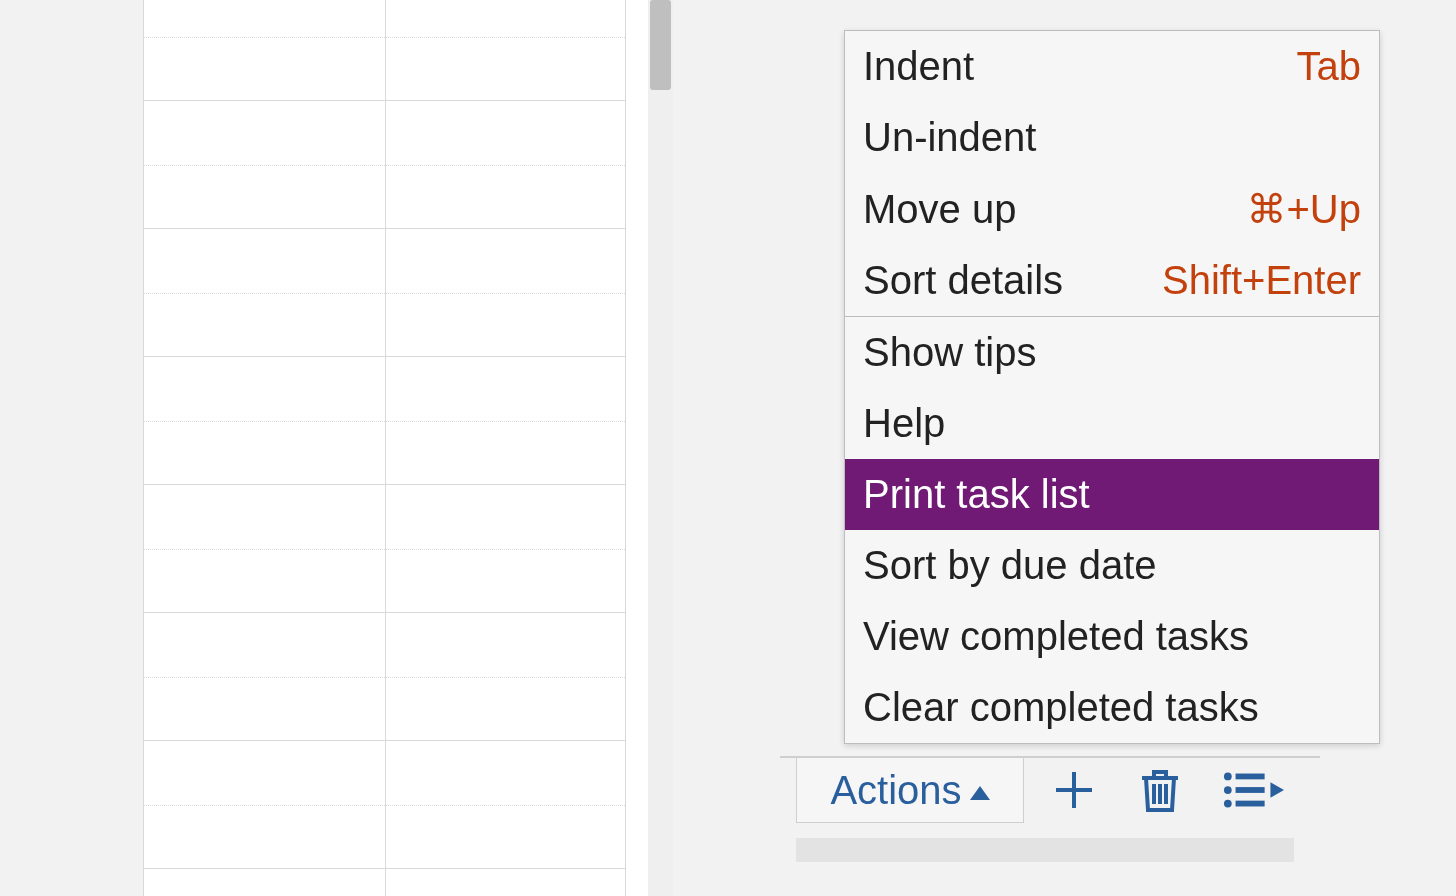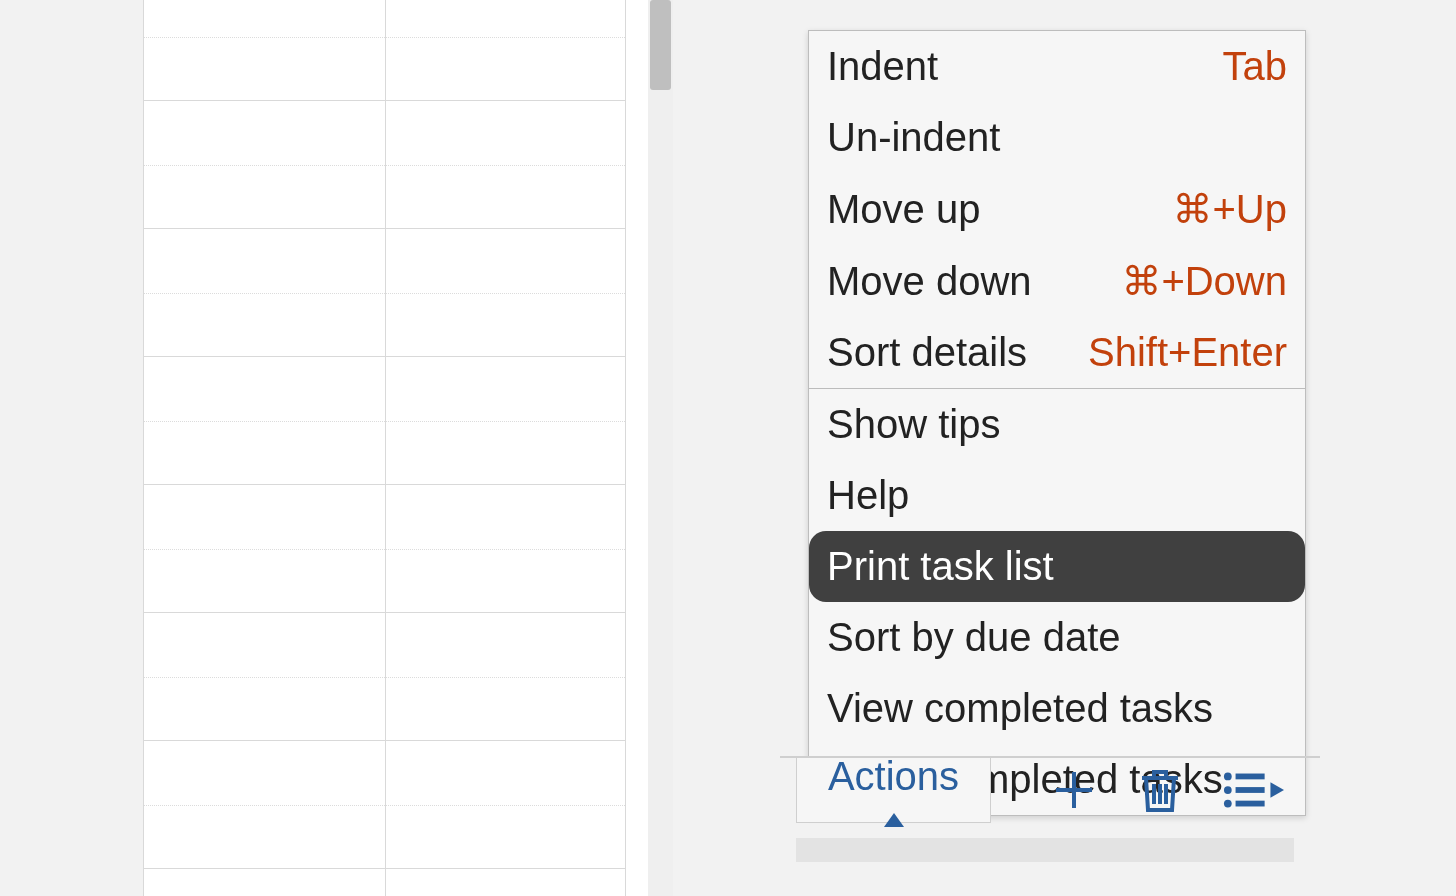--- a/index.html
+++ b/index.html
@@ -65,76 +65,74 @@
   position: absolute;
   left: 650px;
   top: 0;
   width: 21px;
   height: 90px;
   background: #bfbfbf;
   border-radius: 3px;
 }
 .menu {
   position: absolute;
-  left: 808px;
+  left: 844px;
   top: 30px;
-  width: 498px;
+  width: 536px;
   background: #f6f6f6;
   border: 1px solid #bdbdbd;
   box-shadow: 0 2px 6px rgba(0,0,0,0.15);
   text-align: right;
 }
 .menu .menu-item {
   display: flex;
   justify-content: space-between;
   align-items: center;
   padding: 13px 18px;
   font-size: 40px;
   color: #222;
   cursor: default;
 }
 .menu .menu-item .shortcut {
   color: #c2410c;
   font-size: 40px;
 }
 .menu .menu-item.highlight {
-  background: #404040;
+  background: #701a75;
   color: #fff;
-  border-radius: 17px;
 }
 .menu .menu-sep {
   height: 0;
   border-top: 1px solid #bcbcbc;
 }
 .toolbar {
   position: absolute;
   left: 780px;
   top: 756px;
   width: 540px;
   height: 80px;
   border-top: 2px solid #cfcfcf;
   display: flex;
   align-items: center;
 }
 .actions-btn {
   position: absolute;
   left: 796px;
   top: 758px;
-  width: 195px;
+  width: 228px;
   height: 65px;
   background: #f6f6f6;
   border: 1px solid #cfcfcf;
   border-top: none;
   display: flex;
   align-items: center;
   justify-content: center;
   gap: 8px;
   color: #2a5f9e;
   font-size: 40px;
-  flex-direction: column;
 }
 .actions-btn .tri {
   width: 0; height: 0;
   border-left: 10px solid transparent;
   border-right: 10px solid transparent;
   border-bottom: 14px solid #2a5f9e;
   margin-top: 6px;
 }
 .tool-icons {
   position: absolute;
@@ -194,24 +192,20 @@
   <div class="menu-item">
     <span>Indent</span>
     <span class="shortcut">Tab</span>
   </div>
   <div class="menu-item">
     <span>Un-indent</span>
   </div>
   <div class="menu-item">
     <span>Move up</span>
     <span class="shortcut">⌘+Up</span>
-  </div>
-  <div class="menu-item">
-    <span>Move down</span>
-    <span class="shortcut">⌘+Down</span>
   </div>
   <div class="menu-item">
     <span>Sort details</span>
     <span class="shortcut">Shift+Enter</span>
   </div>
   <div class="menu-sep"></div>
   <div class="menu-item">
     <span>Show tips</span>
   </div>
   <div class="menu-item">

